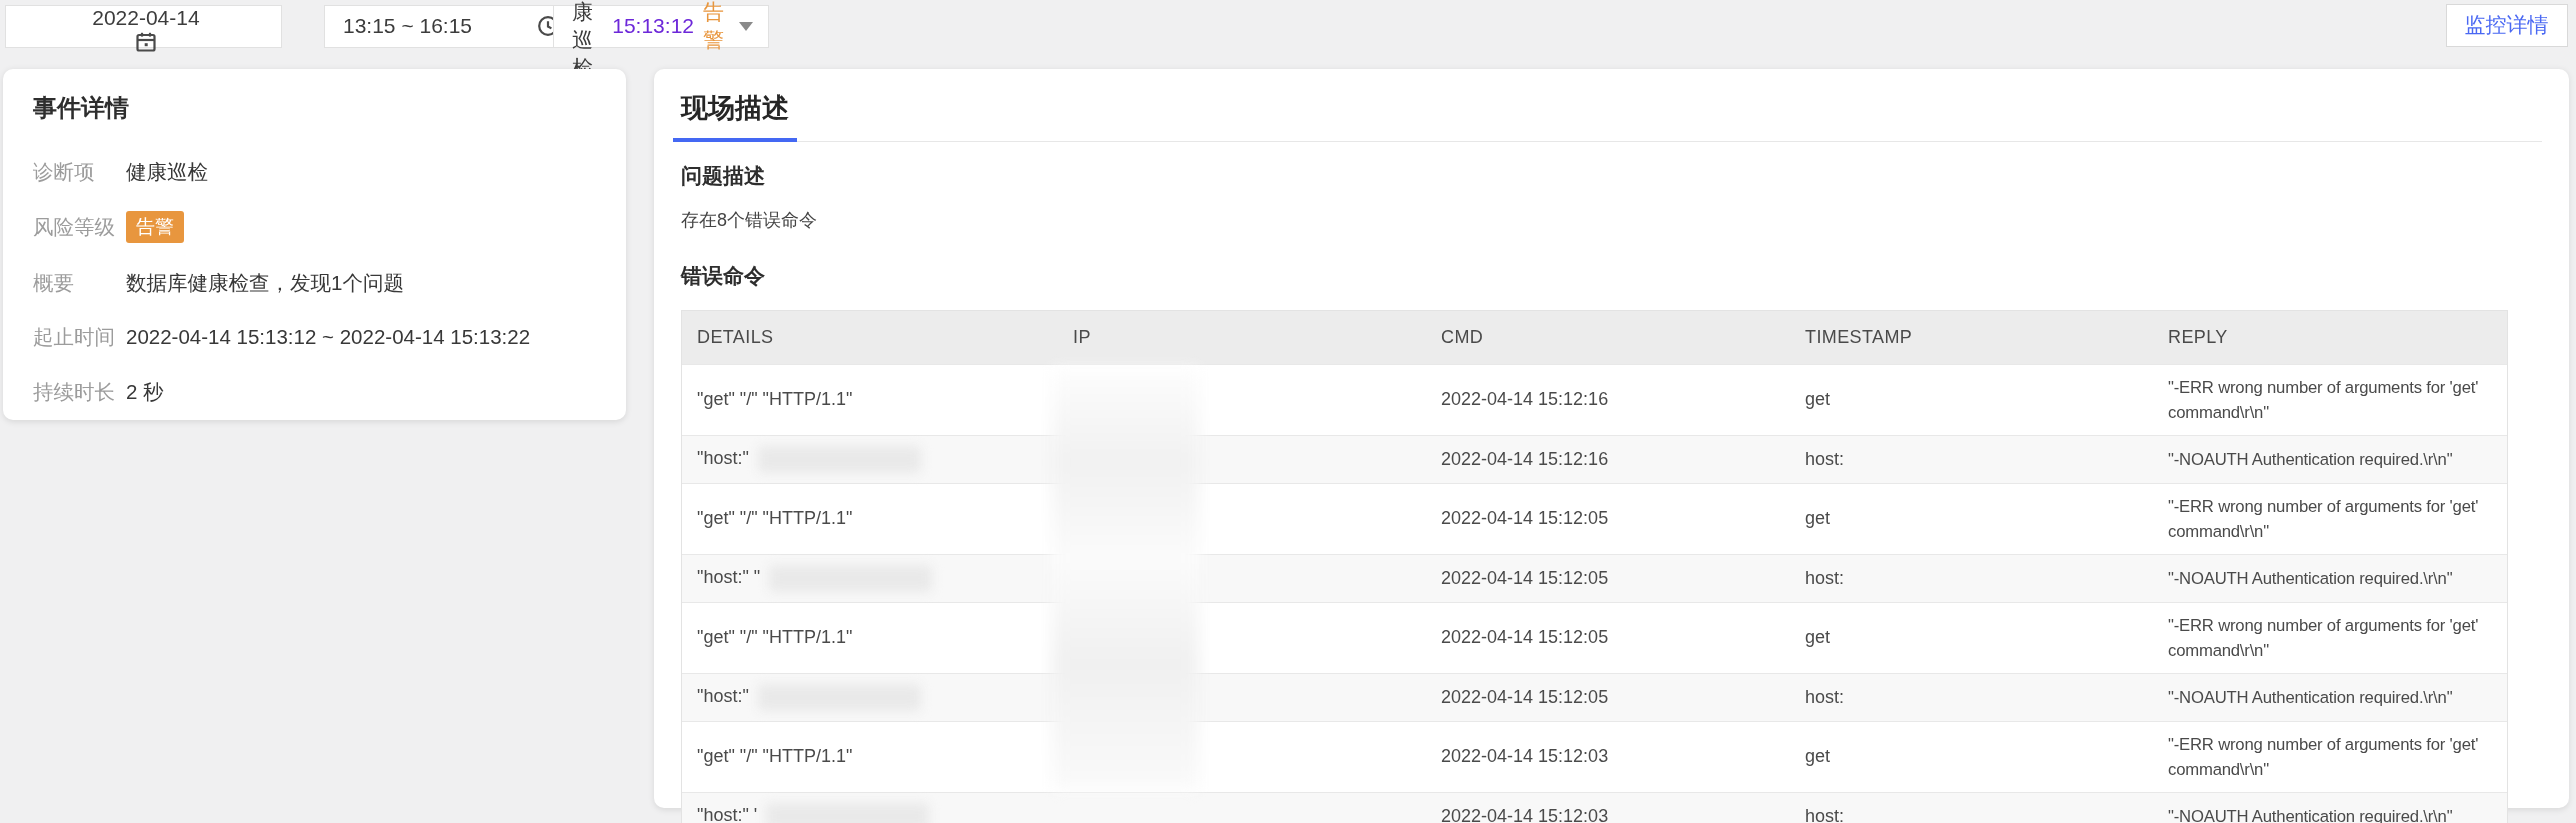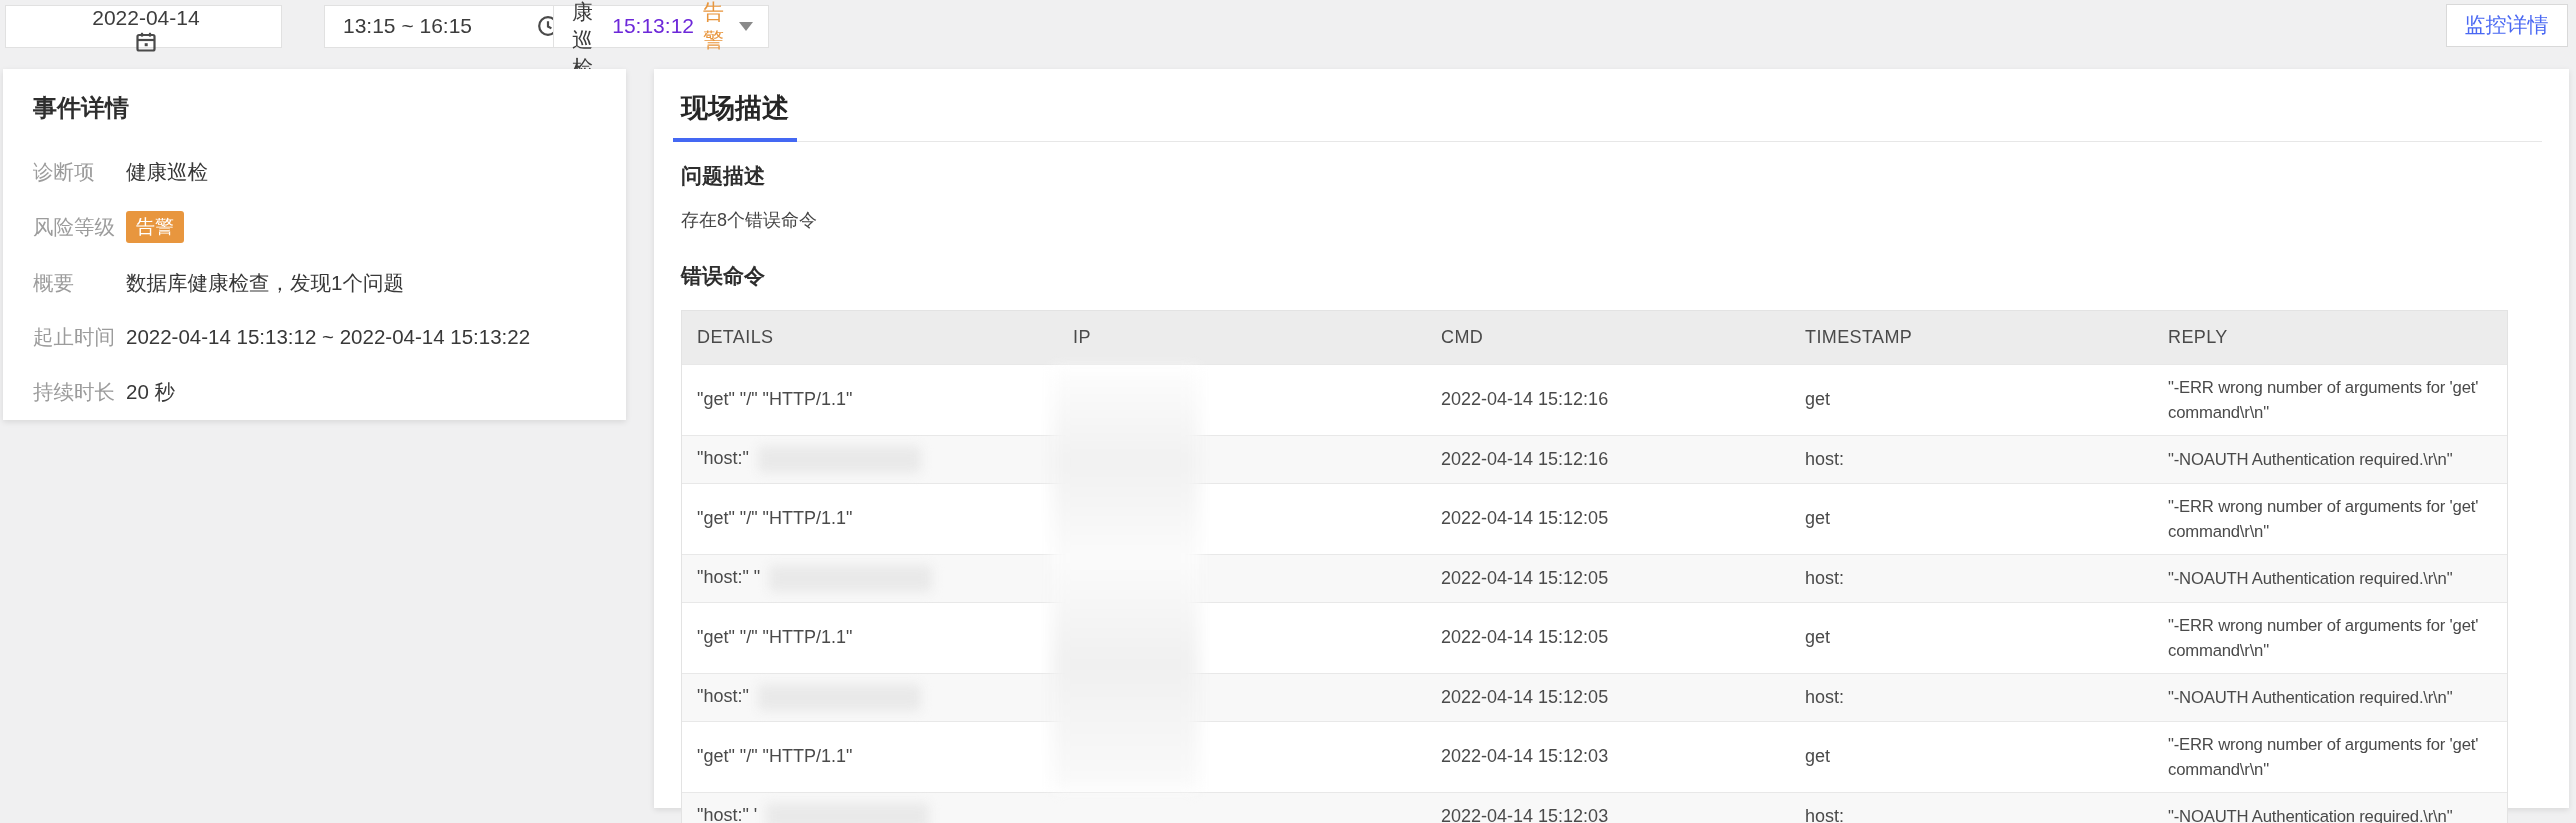--- a/index.html
+++ b/index.html
@@ -33,21 +33,21 @@
     border-top:9px solid #8a8a8a;
   }
   .monitor-btn {
     position:absolute; top:3.8px; right:8.4px; width:122px; height:43px;
     background:#fff; border:0.8px solid #d9d9d9;
     display:flex; align-items:center; justify-content:center;
     font-size:21px; color:#4a68f3; cursor:pointer;
   }
   
   .card {
-    position:absolute; background:#fff; border-radius:0;
+    position:absolute; background:#fff; border-radius:10px;
     box-shadow:0 1.5px 6px rgba(0,0,0,.10);
   }
   .left-card  { left:3px;  top:69px; width:623px; height:351px; padding:23px 30px; }
   .right-card { left:654px; top:69px; width:1915px; height:739px; padding:21px 27px; }
   
   .ev-title { font-size:24px; font-weight:bold; color:#2e2e2e; margin-bottom:32px; }
   .kv-row { display:flex; align-items:center; margin-bottom:23.6px; min-height:31px; }
   .kv-label { width:93px; flex:none; font-size:20.5px; color:#9c9c9c; }
   .kv-value { font-size:20.5px; color:#383838; margin-left:0; }
   .badge {
@@ -145,21 +145,21 @@
     <span class="kv-value">数据库健康检查，发现1个问题</span>
   </div>
 
   <div class="kv-row">
     <span class="kv-label">起止时间</span>
     <span class="kv-value">2022-04-14 15:13:12 ~ 2022-04-14 15:13:22</span>
   </div>
 
   <div class="kv-row">
     <span class="kv-label">持续时长</span>
-    <span class="kv-value">20 秒</span>
+    <span class="kv-value">2 秒</span>
   </div>
 </div>
 
 <div class="card right-card">
   <div class="tab-bar">
     <div class="tab">现场描述</div>
   </div>
 
   <div class="sec-title problem-title">问题描述</div>
   <div class="problem-text">存在8个错误命令</div>

